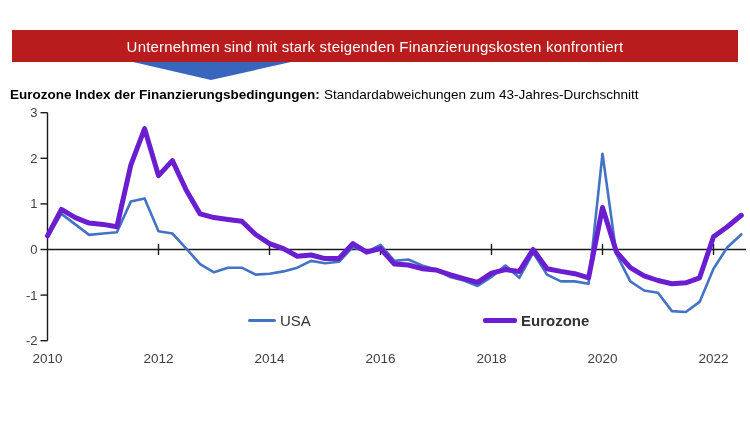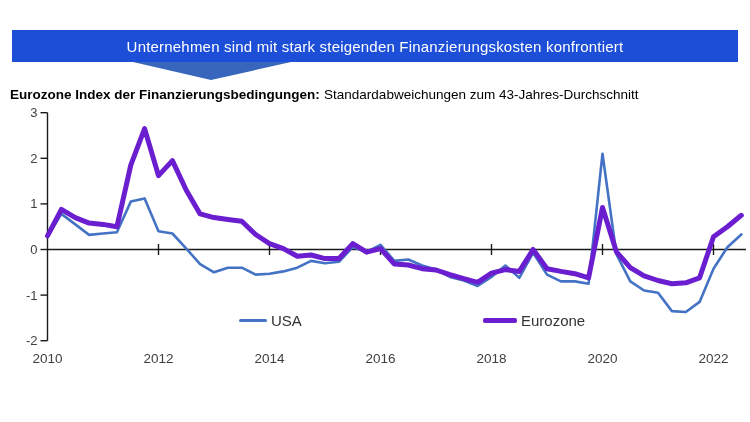--- a/index.html
+++ b/index.html
@@ -18,21 +18,21 @@
   .legend{position:absolute;left:0;top:311px;width:750px;height:18px;pointer-events:none;}
   .legend-item{position:absolute;display:flex;align-items:center;height:18px;
                font-size:15px;color:#333333;}
   .legend-item .swatch{display:inline-block;margin-right:4px;border-radius:2px;}
 </style>
 </head>
 <body>
 
 <div class="stage">
 
-  <div class="banner" style="background: #1d4ed8;">
+  <div class="banner" style="background: #b91c1c;">
     <span class="banner-text" style="color: rgb(255, 255, 255);">Unternehmen sind mit stark steigenden Finanzierungskosten konfrontiert</span>
   </div>
   <div class="banner-pointer" style="border-top-color: rgb(56, 102, 189);"></div>
 
   <div class="chart-title">
     <span class="bold">Eurozone Index der Finanzierungsbedingungen:</span><span class="regular">Standardabweichungen zum 43-Jahres-Durchschnitt</span>
   </div>
 
   <svg class="chart" id="chart-svg" viewBox="0 0 750 422" xmlns="http://www.w3.org/2000/svg">
       <line x1="47.5" y1="112.69999999999999" x2="47.5" y2="340.7" stroke="#1A1A1A" stroke-width="1.4"></line>
@@ -60,23 +60,23 @@
       <text x="491.5" y="363" text-anchor="middle" font-size="13.5" fill="#3F3F3F">2018</text>
       <line x1="602.5" y1="244" x2="602.5" y2="255" stroke="#1A1A1A" stroke-width="1.4"></line>
       <text x="602.5" y="363" text-anchor="middle" font-size="13.5" fill="#3F3F3F">2020</text>
       <line x1="713.5" y1="244" x2="713.5" y2="255" stroke="#1A1A1A" stroke-width="1.4"></line>
       <text x="713.5" y="363" text-anchor="middle" font-size="13.5" fill="#3F3F3F">2022</text>
       <polyline points="47.5,236.7 61.4,213.9 75.3,224.4 89.1,234.9 103.0,233.5 116.9,232.2 130.8,201.6 144.6,198.4 158.5,231.3 172.4,233.5 186.3,248.6 200.1,264.1 214.0,272.3 227.9,267.7 241.8,267.7 255.6,274.6 269.5,273.7 283.4,271.4 297.3,267.7 311.1,260.9 325.0,263.2 338.9,261.8 352.8,247.2 366.6,251.8 380.5,244.9 394.4,260.9 408.3,259.5 422.1,265.5 436.0,269.6 449.9,276.9 463.8,280.5 477.6,286.0 491.5,276.9 505.4,265.5 519.3,277.8 533.1,252.7 547.0,274.6 560.9,281.4 574.8,281.4 588.6,283.7 602.5,153.7 616.4,254.1 630.3,281.4 644.1,290.5 658.0,292.8 671.9,311.1 685.8,312.0 699.6,301.9 713.5,268.7 727.4,247.2 741.3,234.5" fill="none" stroke="#4472C4" stroke-width="2.6" stroke-linejoin="round" stroke-linecap="round"></polyline>
       <polyline points="47.5,235.8 61.4,209.4 75.3,217.6 89.1,223.1 103.0,224.4 116.9,226.7 130.8,165.1 144.6,128.7 158.5,175.6 172.4,160.6 186.3,190.2 200.1,213.9 214.0,217.6 227.9,219.4 241.8,221.2 255.6,234.5 269.5,243.6 283.4,248.6 297.3,256.3 311.1,255.0 325.0,258.6 338.9,258.6 352.8,243.6 366.6,252.2 380.5,248.6 394.4,264.1 408.3,265.0 422.1,268.7 436.0,270.0 449.9,274.6 463.8,278.7 477.6,282.3 491.5,273.2 505.4,269.6 519.3,271.4 533.1,249.5 547.0,268.7 560.9,271.4 574.8,273.7 588.6,277.8 602.5,207.5 616.4,251.8 630.3,267.7 644.1,275.9 658.0,280.5 671.9,283.7 685.8,282.8 699.6,277.8 713.5,236.7 727.4,226.7 741.3,215.3" fill="none" stroke="#6A1ECF" stroke-width="5" stroke-linejoin="round" stroke-linecap="round"></polyline>
     </svg>
 
   <div class="legend">
-    <div class="legend-item" style="left:239px;">
+    <div class="legend-item" style="left:248px;">
       <span class="swatch" id="swatch-usa" style="width: 28px; height: 3px; background: rgb(68, 114, 196);"></span>
       <span>USA</span>
     </div>
-    <div class="legend-item" style="left:483px;">
+    <div class="legend-item" style="left:483px;font-weight:bold;">
       <span class="swatch" id="swatch-eurozone" style="width: 34px; height: 5px; background: rgb(106, 30, 207);"></span>
       <span>Eurozone</span>
     </div>
   </div>
 
 </div>
 
 </body></html>

